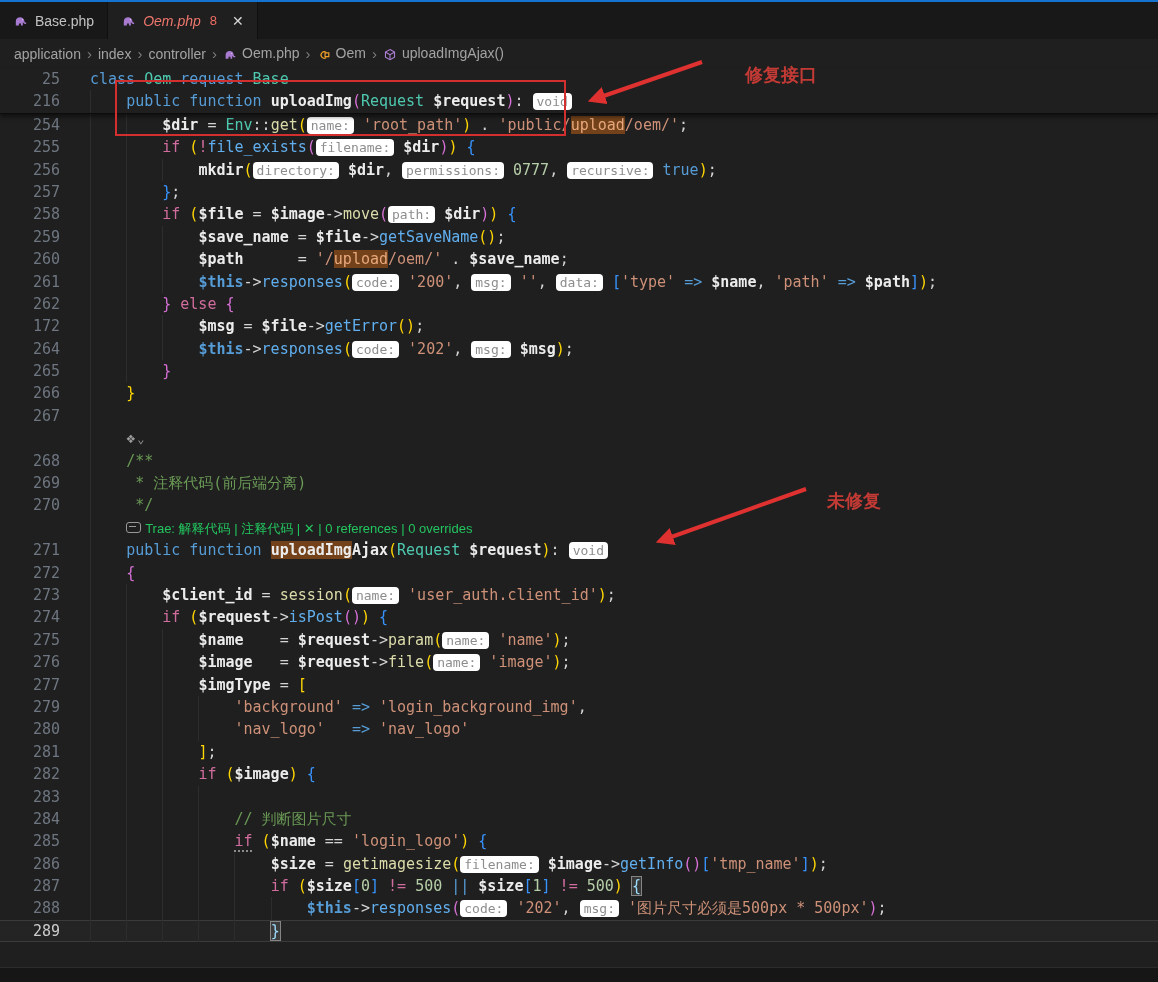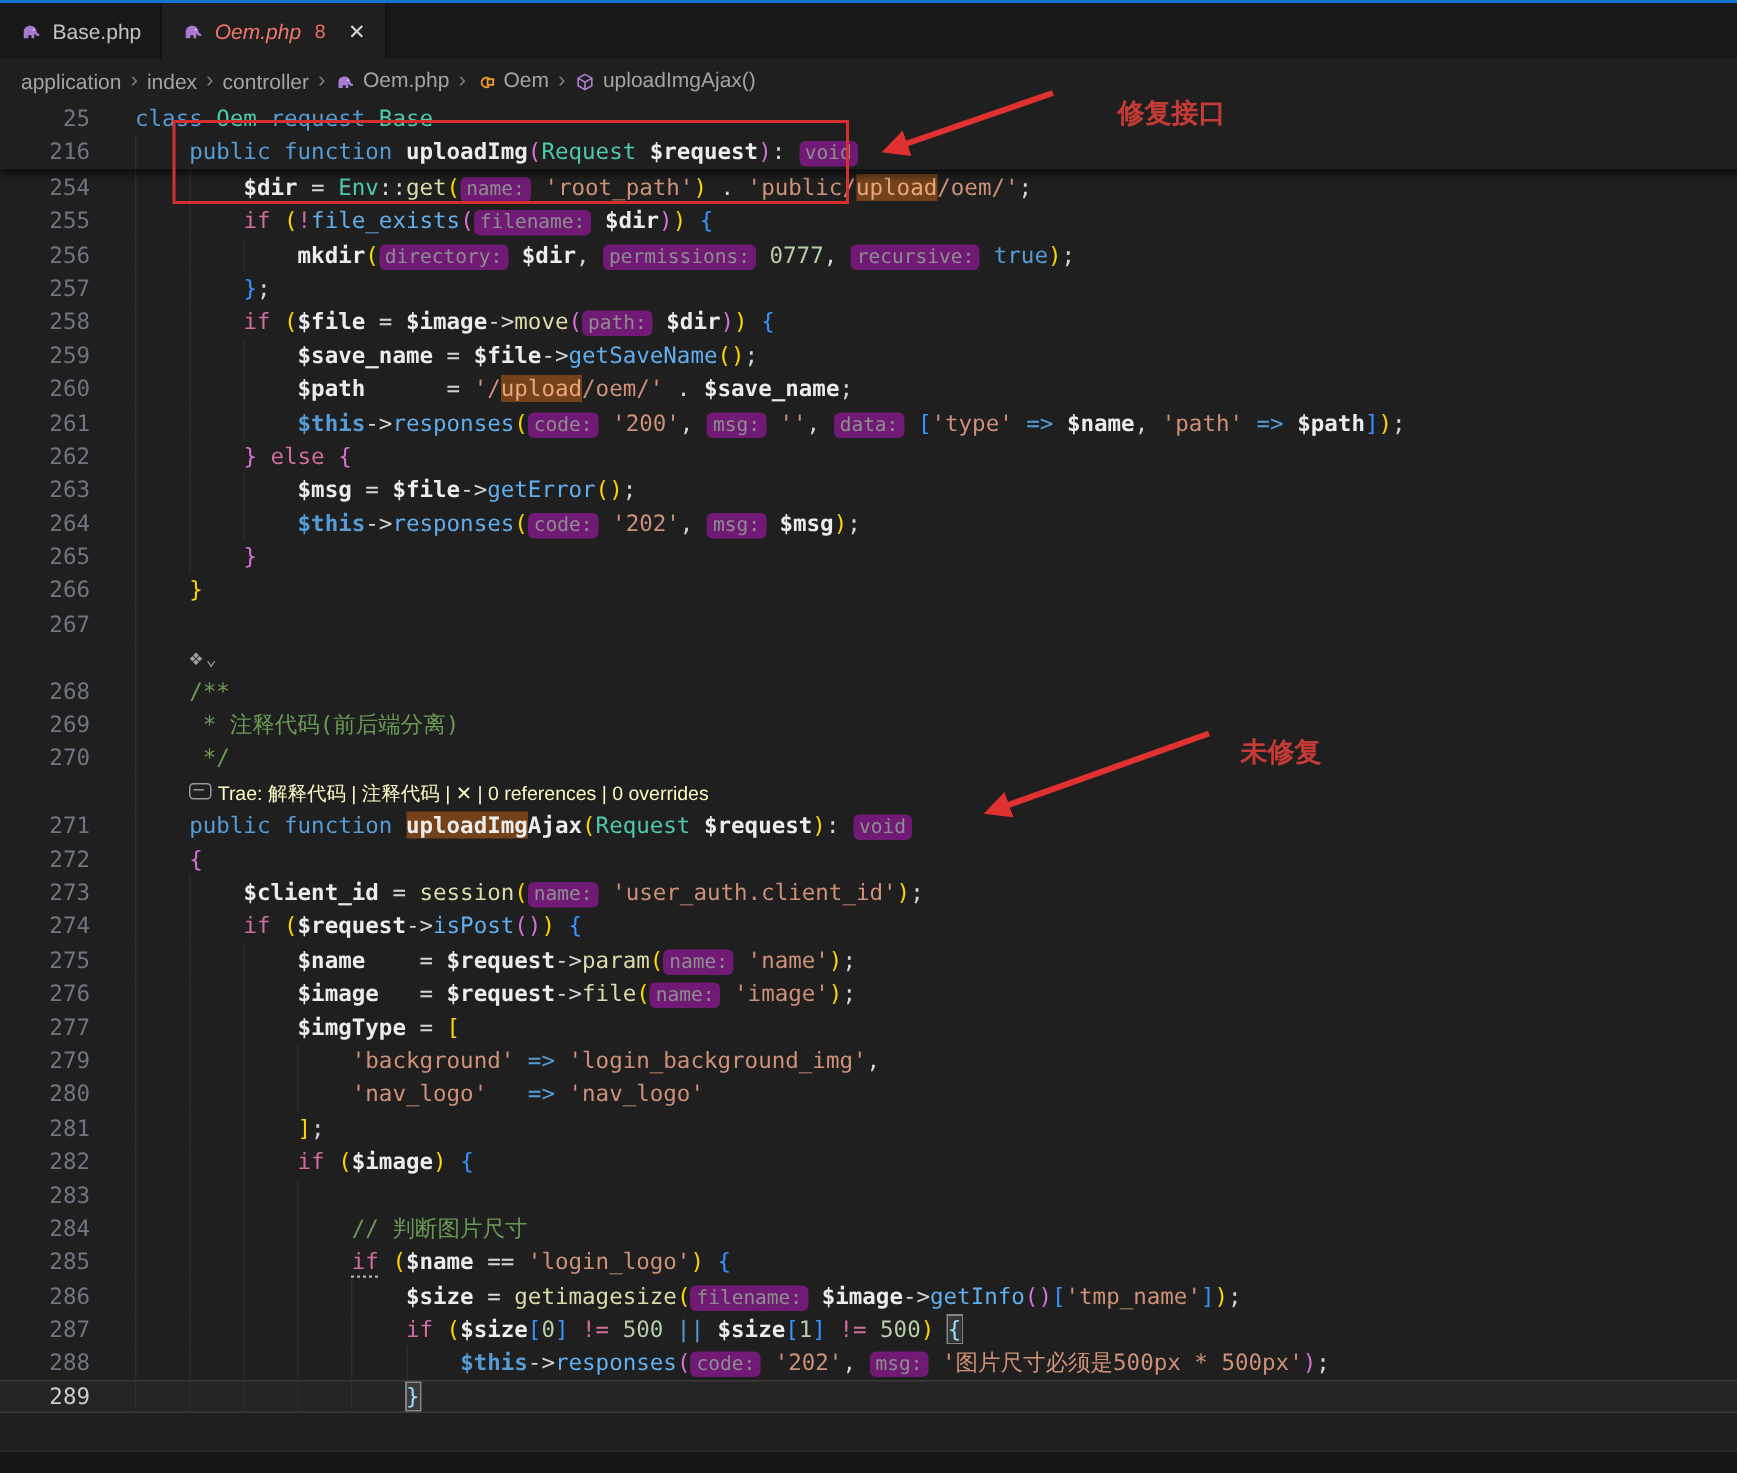--- a/index.html
+++ b/index.html
@@ -48,26 +48,26 @@
   .tk-sh{color:#e8a87c;background:#73421a;}
   .tk-hw{color:#ECECEC;font-weight:bold;background:#73421a;}
   .tk-n{color:#B5CEA8}
   .tk-o{color:#D4D4D4}
   .tk-ob{color:#569CD6}
   .tk-op{color:#D16D9E}
   .tk-p1{color:#FFD602}
   .tk-p2{color:#D670D6}
   .tk-p3{color:#3794FF}
   .tk-bm{color:#9CDCFE;background:rgba(128,128,128,.25);box-shadow:0 0 0 1px #858585;}
-  .tk-i{background:#701a75;color:#8d8d8d;border-radius:4px;padding:1px 4px;font-size:13px;}
+  .tk-i{background:#ffffff;color:#8d8d8d;border-radius:4px;padding:1px 4px;font-size:13px;}
   .tk-cm{color:#6A9955}
   
   .ai-star{color:#9e9e9e;font-size:15px;}
   .ai-chev{color:#9e9e9e;font-size:12px;margin-left:2px;}
-  .lens{font:13px/22.4px "Liberation Sans",sans-serif;color:#fef9c3;}
+  .lens{font:13px/22.4px "Liberation Sans",sans-serif;color:#22c55e;}
   .lens-icon{display:inline-block;width:13px;height:9px;border:1px solid #999;border-radius:3px;
              margin-right:4px;position:relative;top:0px;}
   .lens-icon:after{content:"";position:absolute;left:2px;top:3px;width:7px;height:1px;background:#999;}
   
   .overlay{position:absolute;inset:0;z-index:10;pointer-events:none;}
   .red-box{position:absolute;left:115px;top:80px;width:447px;height:52px;border:2px solid #d32f2f;}
   .anno-label{position:absolute;color:#c43a35;font-size:18px;font-weight:bold;}
   #anno1{left:745px;top:63px;font-family:Liberation Mono, monospace;}
   #anno2{left:827px;top:489px;}
   
@@ -190,21 +190,21 @@
           <div class="num">261</div>
           <div class="glyph"></div>
           <div class="content"><span class="ig" style="left: 0ch;"></span><span class="ig" style="left: 4ch;"></span><span class="ig" style="left: 8ch;"></span><span>            </span><span class="tk-th">$this</span><span class="tk-o">-&gt;</span><span class="tk-fb">responses</span><span class="tk-p1">(</span><span class="tk-i">code:</span><span class="tk-o"> </span><span class="tk-s">'200'</span><span class="tk-o">, </span><span class="tk-i">msg:</span><span class="tk-o"> </span><span class="tk-s">''</span><span class="tk-o">, </span><span class="tk-i">data:</span><span class="tk-o"> </span><span class="tk-p3">[</span><span class="tk-s">'type'</span><span class="tk-ob"> =&gt; </span><span class="tk-v">$name</span><span class="tk-o">, </span><span class="tk-s">'path'</span><span class="tk-ob"> =&gt; </span><span class="tk-v">$path</span><span class="tk-p3">]</span><span class="tk-p1">)</span><span class="tk-o">;</span></div>
         </div>
         <div class="line">
           <div class="num">262</div>
           <div class="glyph"></div>
           <div class="content"><span class="ig" style="left: 0ch;"></span><span class="ig" style="left: 4ch;"></span><span>        </span><span class="tk-p2">}</span><span class="tk-c"> else </span><span class="tk-p2">{</span></div>
         </div>
         <div class="line">
-          <div class="num">263</div>
+          <div class="num">172</div>
           <div class="glyph"></div>
           <div class="content"><span class="ig" style="left: 0ch;"></span><span class="ig" style="left: 4ch;"></span><span class="ig" style="left: 8ch;"></span><span>            </span><span class="tk-v">$msg</span><span class="tk-o"> = </span><span class="tk-v">$file</span><span class="tk-o">-&gt;</span><span class="tk-fb">getError</span><span class="tk-p1">()</span><span class="tk-o">;</span></div>
         </div>
         <div class="line">
           <div class="num">264</div>
           <div class="glyph"></div>
           <div class="content"><span class="ig" style="left: 0ch;"></span><span class="ig" style="left: 4ch;"></span><span class="ig" style="left: 8ch;"></span><span>            </span><span class="tk-th">$this</span><span class="tk-o">-&gt;</span><span class="tk-fb">responses</span><span class="tk-p1">(</span><span class="tk-i">code:</span><span class="tk-o"> </span><span class="tk-s">'202'</span><span class="tk-o">, </span><span class="tk-i">msg:</span><span class="tk-o"> </span><span class="tk-v">$msg</span><span class="tk-p1">)</span><span class="tk-o">;</span></div>
         </div>
         <div class="line">
           <div class="num">265</div>

